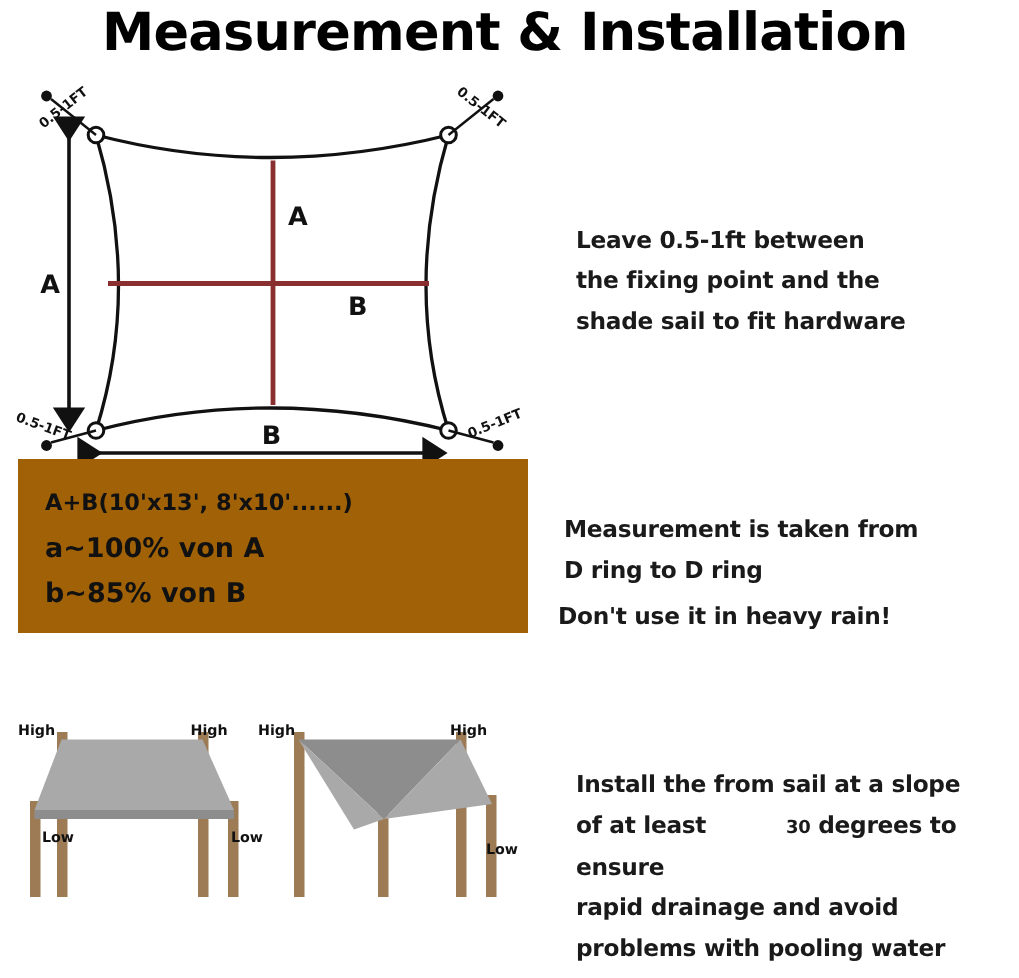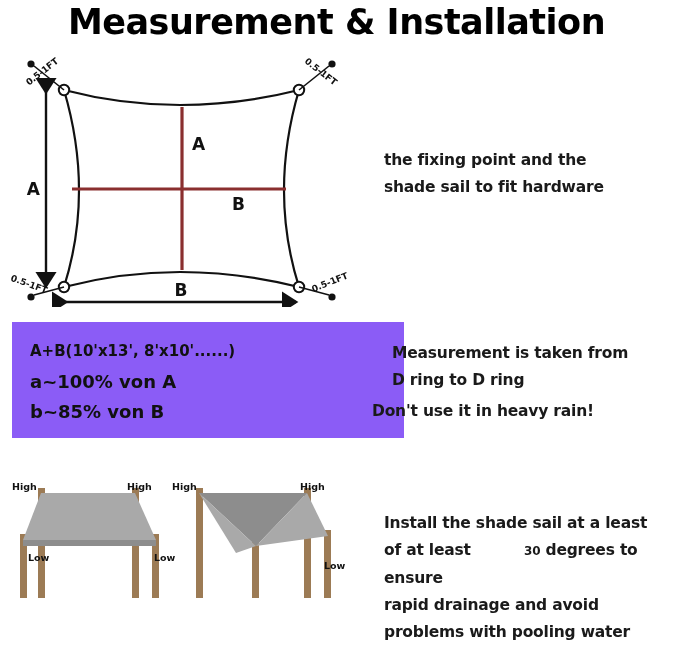--- a/index.html
+++ b/index.html
@@ -45,24 +45,24 @@
   }
   .note .big {
     font-size: 12px;
     margin-left: 48px;
   }
 
   
   .grey-panel {
     position: absolute;
     left: 12px;
-    top: 322px;
-    width: 392px;
+    top: 306px;
+    width: 340px;
     height: 116px;
-    background: #8b5cf6;
+    background: #a16207;
   }
   .grey-panel .line {
     position: absolute;
     left: 18px;
     font-family: "DejaVu Sans", sans-serif;
     font-weight: bold;
     color: #111111;
     white-space: nowrap;
   }
   .grey-panel .l1 { top: 20px; font-size: 15px; }
@@ -125,31 +125,32 @@
 
       <line x1="178" y1="55" x2="178" y2="218" stroke="#8a2f2f" stroke-width="3.2"></line>
       <line x1="68" y1="137" x2="282" y2="137" stroke="#8a2f2f" stroke-width="3.2"></line>
 
       <text x="188" y="98" font-family="DejaVu Sans, sans-serif" font-size="17" font-weight="bold" fill="#111111" text-anchor="start">A</text>
       <text x="228" y="158" font-family="DejaVu Sans, sans-serif" font-size="17" font-weight="bold" fill="#111111" text-anchor="start">B</text>
     </svg>
   </div>
 
   <div class="note" style="left:384px; top:147px; width:280px;">
+    <div>Leave 0.5-1ft between</div>
     <div>the fixing point and the</div>
     <div>shade sail to fit hardware</div>
   </div>
 
   <div class="grey-panel">
     <div class="line l1">A+B(10'x13', 8'x10'......)</div>
     <div class="line l2">a~100% von A</div>
     <div class="line l3">b~85% von B</div>
   </div>
 
-  <div class="note" style="left:392px; top:340px; width:285px;">
+  <div class="note" style="left:376px; top:340px; width:285px;">
     <div>Measurement is taken from</div>
     <div>D ring to D ring</div>
   </div>
   <div class="note" style="left:372px; top:398px; width:285px;">
     <div>Don't use it in heavy rain!</div>
   </div>
 
   <div class="svg-box slope-diagram">
     <svg width="360" height="160" viewBox="0 0 360 160" xmlns="http://www.w3.org/2000/svg">
 
@@ -175,21 +176,21 @@
       <polygon points="303,37 324,80 252,90" fill="#a9a9a9"></polygon>
       <polygon points="195,37 252,90 232,97" fill="#a9a9a9"></polygon>
 
       <text x="168" y="34" font-family="DejaVu Sans, sans-serif" font-size="9.5" font-weight="bold" fill="#111111">High</text>
       <text x="296" y="34" font-family="DejaVu Sans, sans-serif" font-size="9.5" font-weight="bold" fill="#111111">High</text>
       <text x="320" y="113" font-family="DejaVu Sans, sans-serif" font-size="9.5" font-weight="bold" fill="#111111">Low</text>
     </svg>
   </div>
 
   <div class="note" style="left:384px; top:510px; width:290px;">
-    <div>Install the shade sail at a least</div>
+    <div>Install the from sail at a slope</div>
     <div>
       <span>of at least </span><span class="big">30</span><span> degrees to ensure</span>
     </div>
     <div>rapid drainage and avoid</div>
     <div>problems with pooling water</div>
   </div>
 
 </div>
 
 </body></html>

